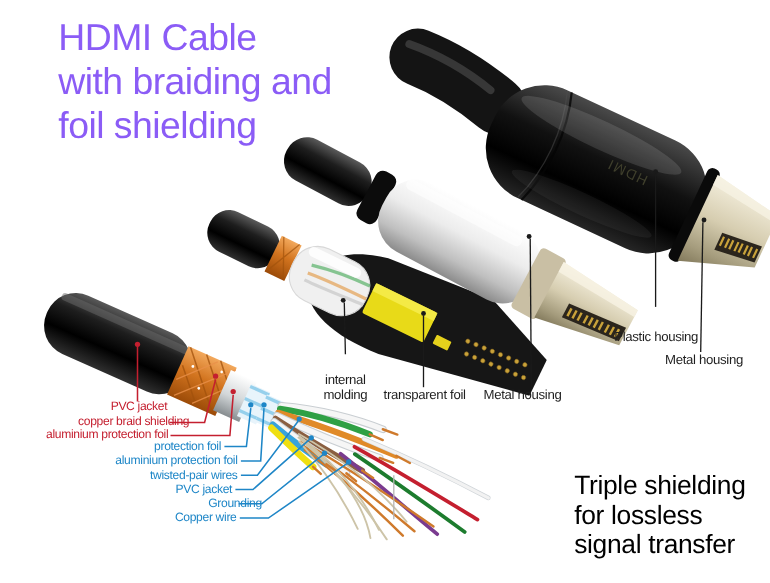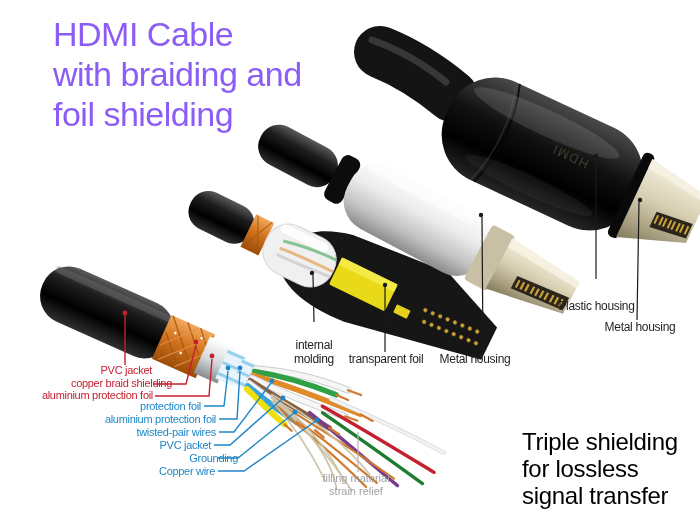--- a/index.html
+++ b/index.html
@@ -269,16 +269,14 @@
 <div class="lb small blue" style="right:462px; top:452px;">Grounding</div>
 <div class="lb small blue" style="right:485px; top:465px;">Copper wire</div>
 
 <div class="lb blk" style="left:284px; top:322px; width:60px;margin-top:16px;">internal
 molding</div>
 <div class="lb blk" style="left:336px; top:352px; width:100px;">transparent foil</div>
 <div class="lb blk" style="left:425px; top:352px; width:100px;">Metal housing</div>
 <div class="lb blk" style="left:546px; top:279px; width:101px;margin-top:20px;">Plastic housing</div>
 <div class="lb blk" style="left:590px; top:320px; width:100px;">Metal housing</div>
 
-<div class="lb gray" style="left:306px; top:472px; width:100px;">filling material
-strain relief</div>
 
 </div>
 
 </body></html>

